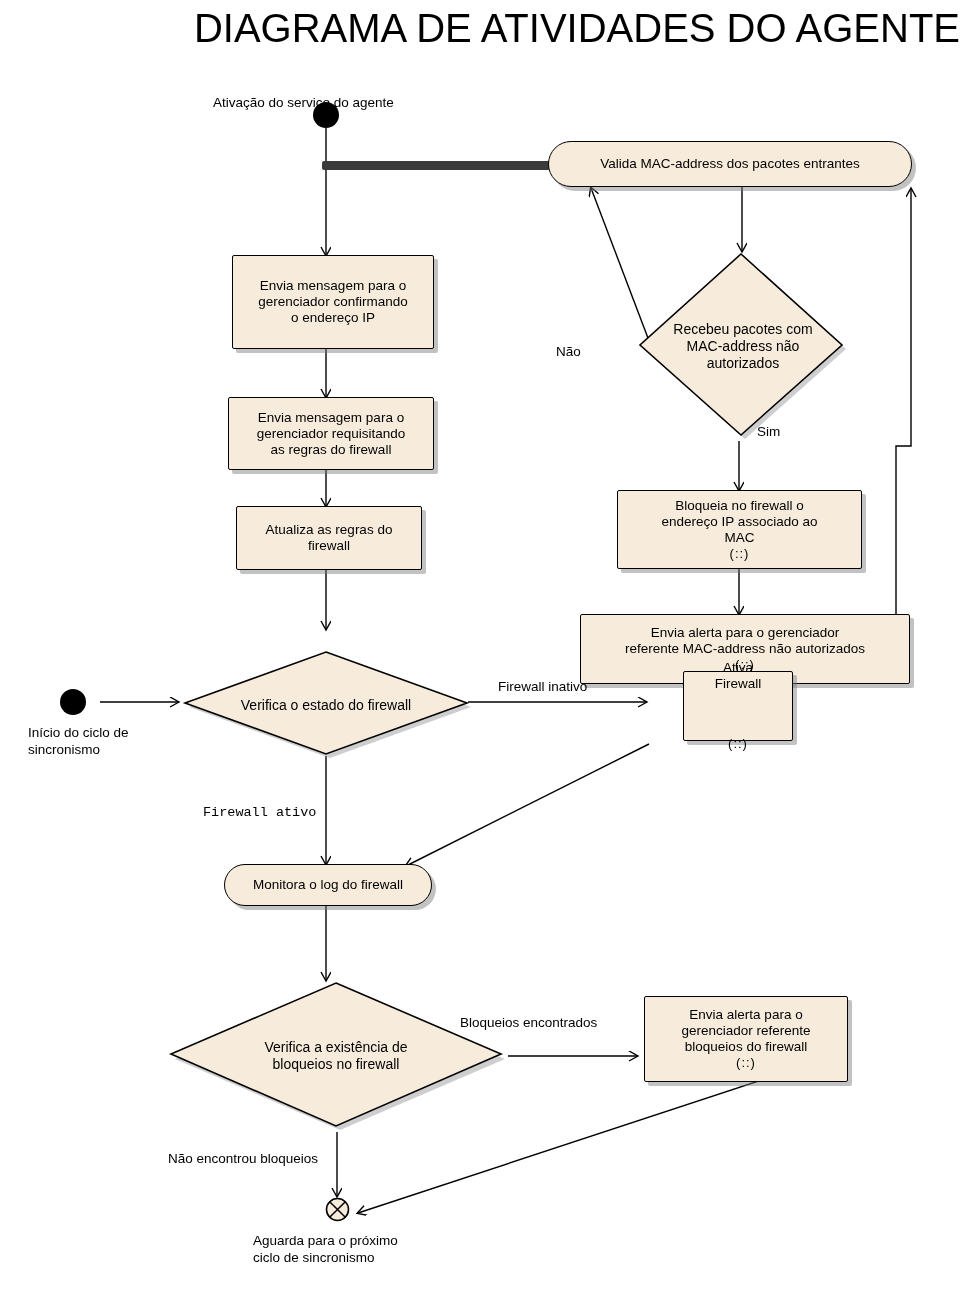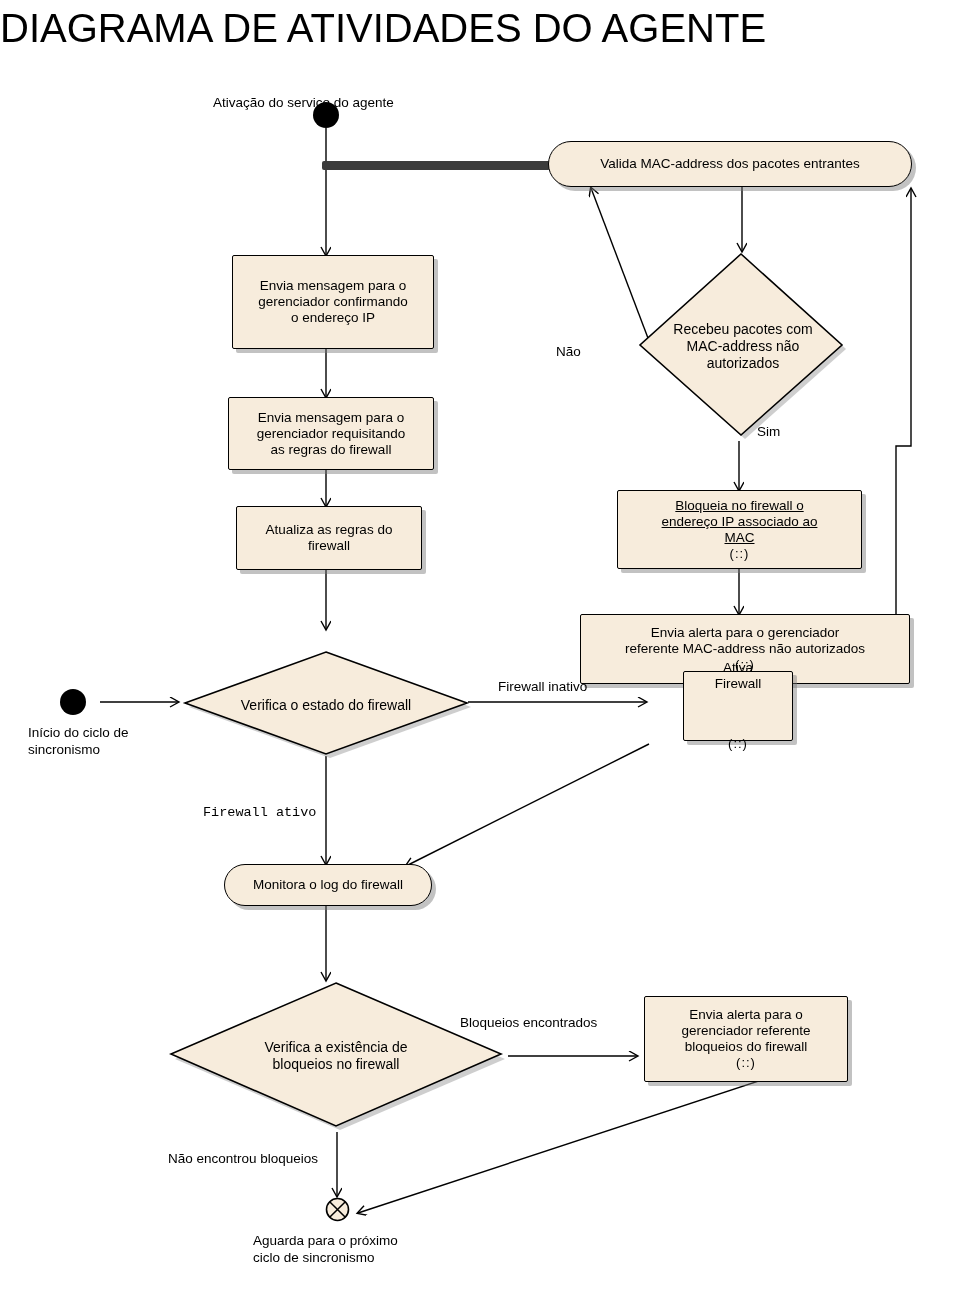--- a/index.html
+++ b/index.html
@@ -14,21 +14,21 @@
     font-family: "Liberation Sans", sans-serif;
     position: relative;
     overflow: hidden;
   }
 
   #page-title {
     position: absolute;
     left: 0; top: 0;
     width: 960px;
     height: 56px;
-    text-align: left;
+    text-align: right;
     font-size: 40px;
     line-height: 56px;
     color: #000;
     white-space: nowrap;
     letter-spacing: 0px;
   }
 
   #canvas {
     position: absolute;
     left: 0; top: 56px;
@@ -198,21 +198,21 @@
     <span class="dlabel" style="white-space:pre-line;">Recebeu pacotes com
 MAC-address não
 autorizados</span>
   </div>
 
   <div class="freelabel" style="left:556px; top:287px;">Não</div>
 
   <div class="freelabel" style="left:757px; top:367px;">Sim</div>
 
   <div class="node act" style="left:617px; top:434px; width:245px; height:79px; flex-direction:column;">
-    <span style="white-space:pre-line;text-decoration:underline;">Bloqueia no firewall o
+    <span style="white-space:pre-line;">Bloqueia no firewall o
 endereço IP associado ao
 MAC</span>
     <span class="sub">(::)</span>
   </div>
 
   <div class="node act" style="left:580px; top:558px; width:330px; height:70px; flex-direction:column;">
     <span style="white-space:pre-line;">Envia alerta para o gerenciador
 referente MAC-address não autorizados</span>
     <span class="sub">(::)</span>
   </div>

